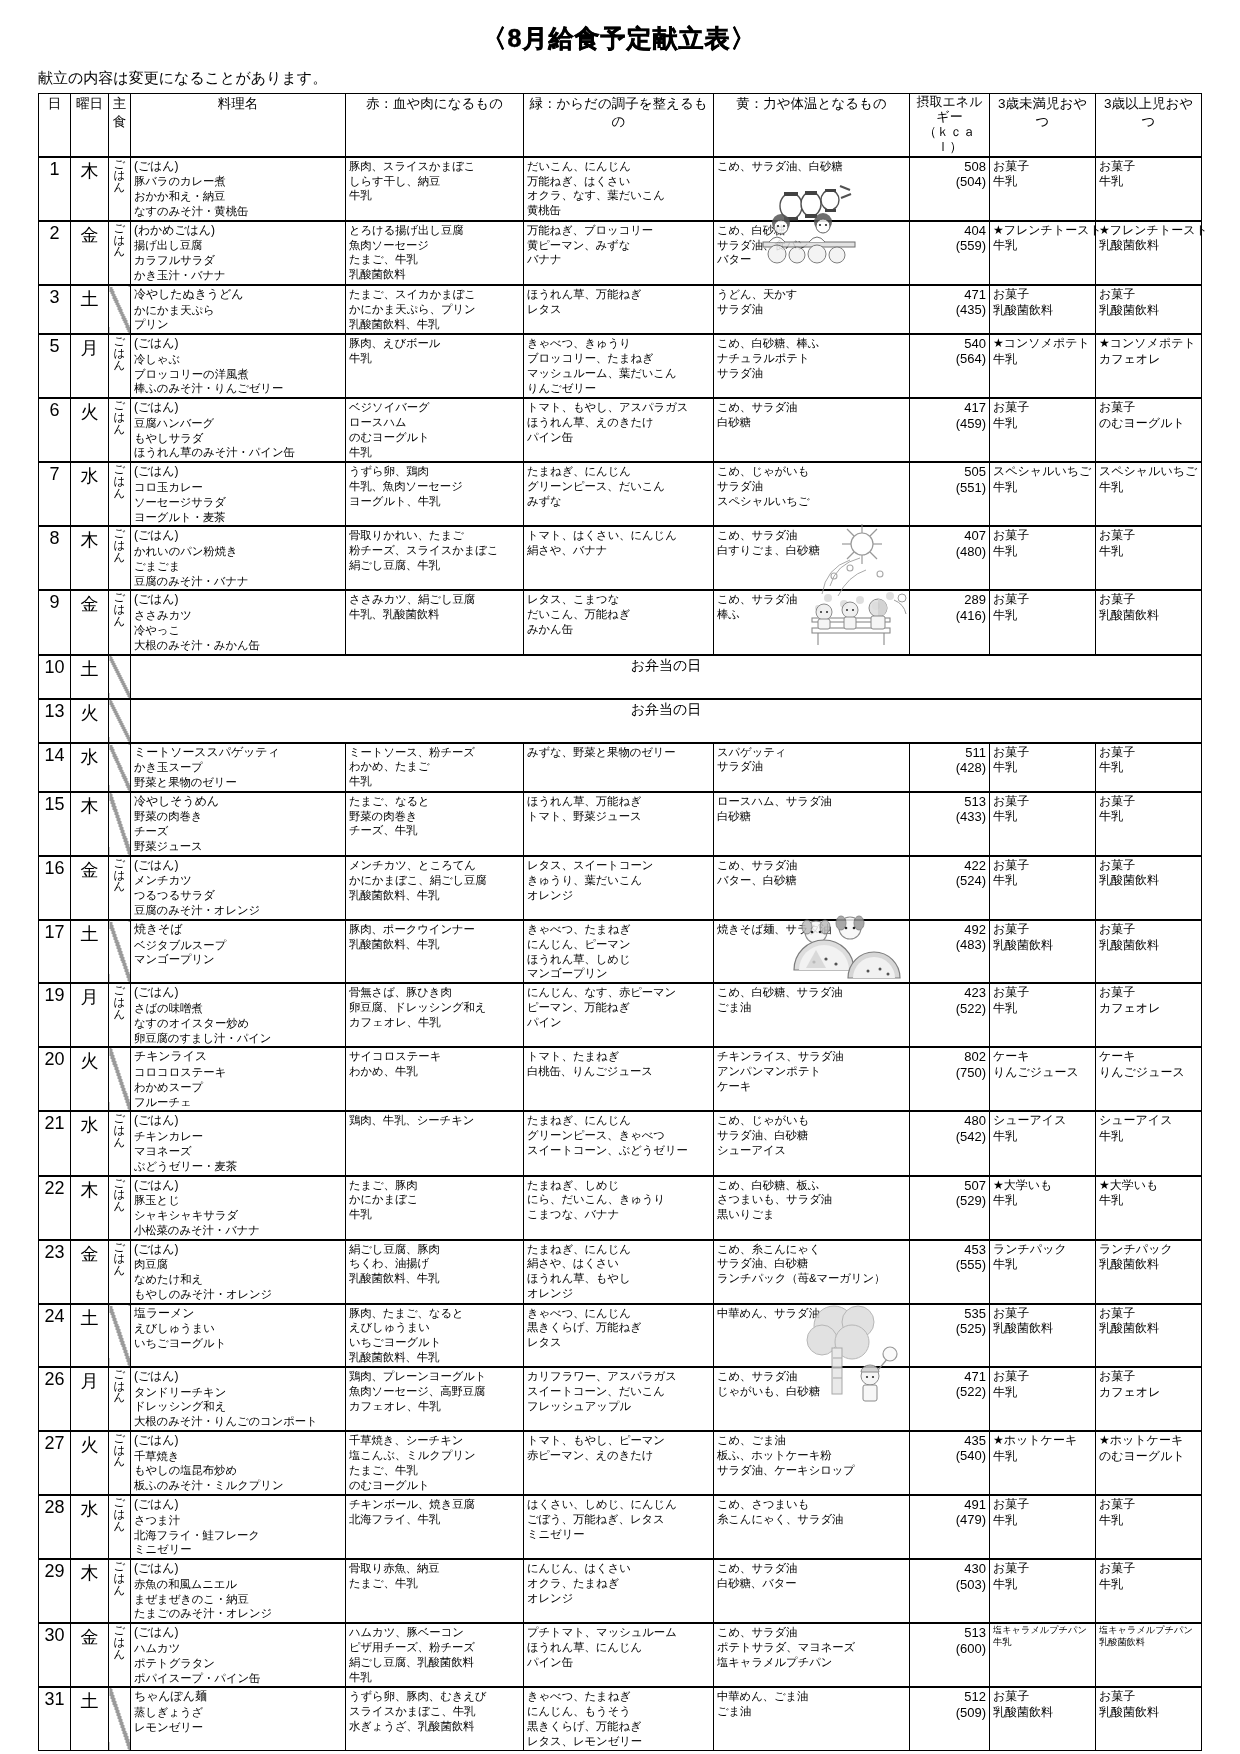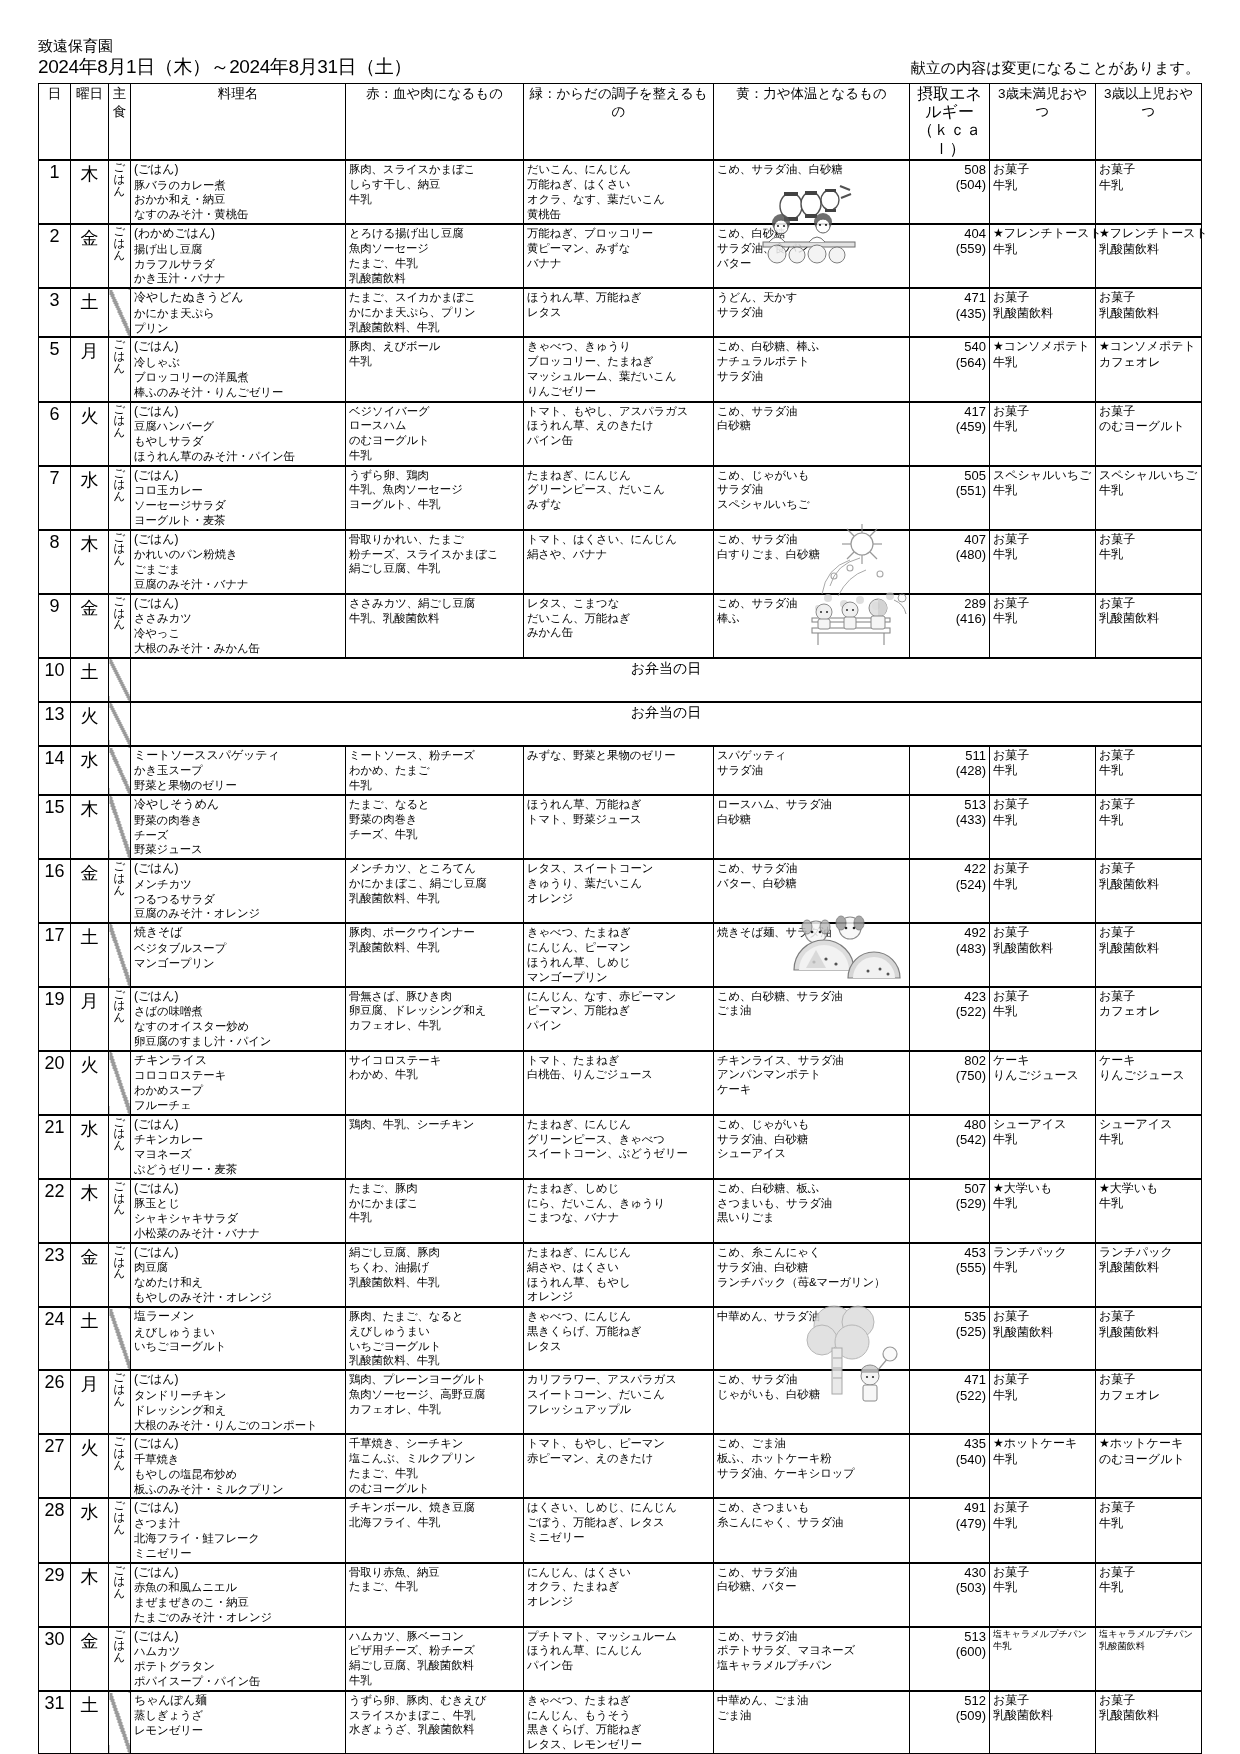--- a/index.html
+++ b/index.html
@@ -47,21 +47,21 @@
     padding: 1px 3px;
     font-weight: normal;
   }
   thead th {
     text-align: center;
     vertical-align: middle;
     font-size: 13.5px;
     height: 26px;
     padding: 0 2px;
   }
-  thead th.kcal { font-size: 16px; line-height: 1.15; }
+  thead th.kcal { font-size: 13px; line-height: 1.15; }
 
   
   col.c-day    { width: 32px; }
   col.c-dow    { width: 38px; }
   col.c-staple { width: 22px; }
   col.c-dish   { width: 215px; }
   col.c-red    { width: 178px; }
   col.c-green  { width: 190px; }
   col.c-yellow { width: 196px; }
   col.c-kcal   { width: 80px; }
@@ -119,26 +119,25 @@
 
   
   .art { position: absolute; opacity: 0.85; pointer-events: none; }
   .art svg { display: block; }
 </style>
 </head>
 <body>
 
 <div class="page">
 
+  <div class="title-row">
+    <span class="doc-title">〈8月給食予定献立表〉</span>
+  </div>
 
   <div class="meta-row">
-    <div class="meta-left">
-      <div class="org-name">致遠保育園</div>
-      <div class="date-range">2024年8月1日（木）～2024年8月31日（土）</div>
-    </div>
     <div class="notice">献立の内容は変更になることがあります。</div>
   </div>
 
   <table class="menu">
     <colgroup>
       <col class="c-day">
         <col class="c-dow">
         <col class="c-staple">
         <col class="c-dish">
       <col class="c-red">

